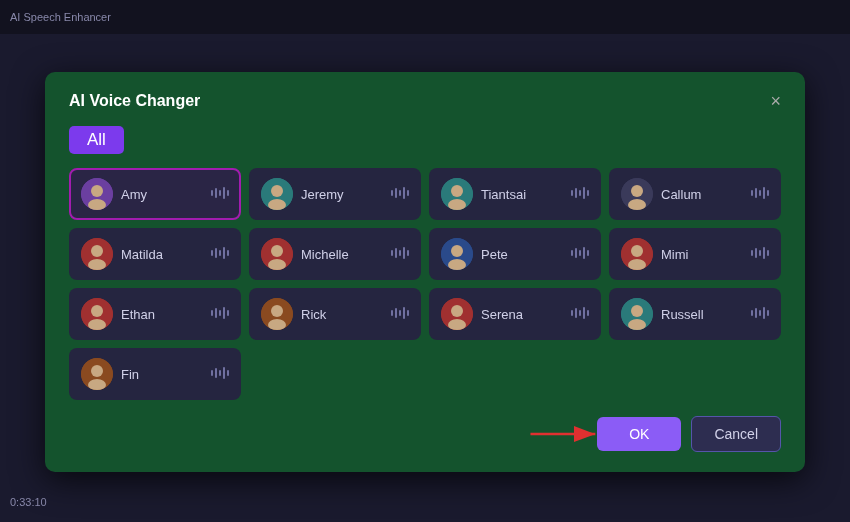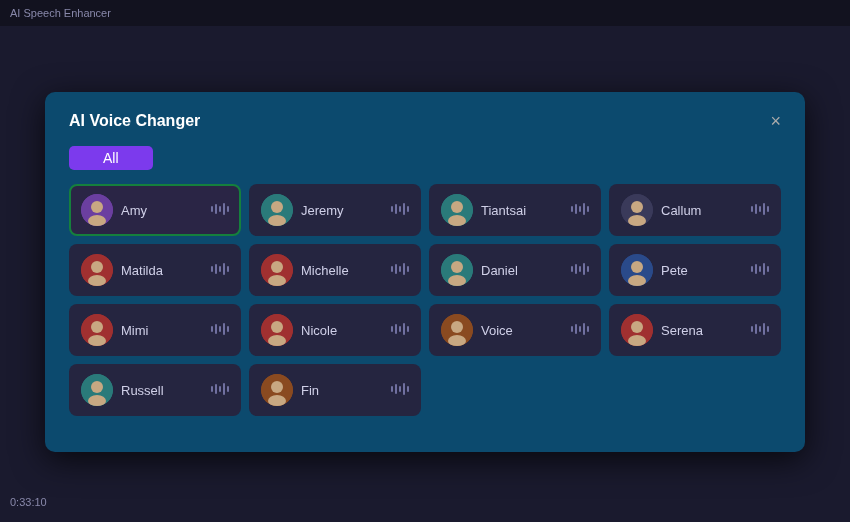--- a/index.html
+++ b/index.html
@@ -10,21 +10,21 @@
       font-family: 'Segoe UI', Arial, sans-serif;
       display: flex;
       align-items: center;
       justify-content: center;
       overflow: hidden;
       position: relative;
     }
     .dialog {
       position: relative;
       z-index: 10;
-      background: #0c4a6e;
+      background: #14532d;
       border-radius: 10px;
       width: 760px;
       padding: 20px 24px 20px 24px;
       box-shadow: 0 8px 32px rgba(0,0,0,0.7);
     }
     .dialog-header {
       display: flex;
       align-items: center;
       justify-content: space-between;
       margin-bottom: 16px;
@@ -43,43 +43,43 @@
       line-height: 1;
     }
     .filter-bar {
       margin-bottom: 14px;
     }
     .filter-btn {
       background: #7c3aed;
       color: #fff;
       border: none;
       border-radius: 5px;
-      padding: 4px 34px;
-      font-size: 14px;
+      padding: 4px 18px;
+      font-size: 17px;
       cursor: pointer;
     }
     .voice-grid {
       display: grid;
       grid-template-columns: repeat(4, 1fr);
       gap: 8px;
       margin-bottom: 16px;
     }
     .voice-card {
       background: #252540;
       border-radius: 8px;
       display: flex;
       align-items: center;
       padding: 8px 10px;
       cursor: pointer;
       border: 2px solid transparent;
       gap: 8px;
       min-height: 48px;
     }
     .voice-card.selected {
-      border: 2px solid #15803d;
+      border: 2px solid #a21caf;
       background: #2a2545;
     }
     .avatar {
       width: 32px;
       height: 32px;
       border-radius: 50%;
       flex-shrink: 0;
       display: flex;
       align-items: center;
       justify-content: center;
@@ -134,21 +134,21 @@
     .av-teal { background: #2a7a7a; }
     .av-red { background: #a03030; }
     .av-blue { background: #2a4a8a; }
     .av-orange { background: #8a4a20; }
     .av-dark { background: #3a3a5a; }
 
     
     .top-bar-hint {
       position: absolute;
       top: 0; left: 0; right: 0;
-      height: 26px;
+      height: 34px;
       background: #12121f;
       display: flex;
       align-items: center;
       padding-left: 10px;
     }
     .top-bar-hint span {
       color: #8888aa;
       font-size: 11px;
     }
     
@@ -280,152 +280,149 @@
         <span class="voice-name">Michelle</span>
         <span class="wave-icon"><svg width="18" height="12" viewBox="0 0 18 12" xmlns="http://www.w3.org/2000/svg">
       <rect x="0" y="3" width="2" height="6" rx="1" fill="#7070a0"></rect>
       <rect x="4" y="1" width="2" height="10" rx="1" fill="#7070a0"></rect>
       <rect x="8" y="3" width="2" height="6" rx="1" fill="#7070a0"></rect>
       <rect x="12" y="0" width="2" height="12" rx="1" fill="#7070a0"></rect>
       <rect x="16" y="3" width="2" height="6" rx="1" fill="#7070a0"></rect>
     </svg></span>
       </div>
       <div class="voice-card">
+        <div class="avatar av-blue">
+          <svg width="32" height="32" viewBox="0 0 32 32" xmlns="http://www.w3.org/2000/svg">
+      <circle cx="16" cy="16" r="16" fill="#2a4a8a"></circle>
+      <circle cx="16" cy="13" r="6" fill="#c8a882"></circle>
+      <ellipse cx="16" cy="27" rx="9" ry="6" fill="#c8a882"></ellipse>
+    </svg>
+        </div>
+        <span class="voice-name">Pete</span>
+        <span class="wave-icon"><svg width="18" height="12" viewBox="0 0 18 12" xmlns="http://www.w3.org/2000/svg">
+      <rect x="0" y="3" width="2" height="6" rx="1" fill="#7070a0"></rect>
+      <rect x="4" y="1" width="2" height="10" rx="1" fill="#7070a0"></rect>
+      <rect x="8" y="3" width="2" height="6" rx="1" fill="#7070a0"></rect>
+      <rect x="12" y="0" width="2" height="12" rx="1" fill="#7070a0"></rect>
+      <rect x="16" y="3" width="2" height="6" rx="1" fill="#7070a0"></rect>
+    </svg></span>
+      </div>
+      <div class="voice-card">
+        <div class="avatar av-red">
+          <svg width="32" height="32" viewBox="0 0 32 32" xmlns="http://www.w3.org/2000/svg">
+      <circle cx="16" cy="16" r="16" fill="#a03030"></circle>
+      <circle cx="16" cy="13" r="6" fill="#c8a882"></circle>
+      <ellipse cx="16" cy="27" rx="9" ry="6" fill="#c8a882"></ellipse>
+    </svg>
+        </div>
+        <span class="voice-name">Mimi</span>
+        <span class="wave-icon"><svg width="18" height="12" viewBox="0 0 18 12" xmlns="http://www.w3.org/2000/svg">
+      <rect x="0" y="3" width="2" height="6" rx="1" fill="#7070a0"></rect>
+      <rect x="4" y="1" width="2" height="10" rx="1" fill="#7070a0"></rect>
+      <rect x="8" y="3" width="2" height="6" rx="1" fill="#7070a0"></rect>
+      <rect x="12" y="0" width="2" height="12" rx="1" fill="#7070a0"></rect>
+      <rect x="16" y="3" width="2" height="6" rx="1" fill="#7070a0"></rect>
+    </svg></span>
+      </div>
+      <div class="voice-card">
+        <div class="avatar av-red">
+          <svg width="32" height="32" viewBox="0 0 32 32" xmlns="http://www.w3.org/2000/svg">
+      <circle cx="16" cy="16" r="16" fill="#a03030"></circle>
+      <circle cx="16" cy="13" r="6" fill="#c8a882"></circle>
+      <ellipse cx="16" cy="27" rx="9" ry="6" fill="#c8a882"></ellipse>
+    </svg>
+        </div>
+        <span class="voice-name">Ethan</span>
+        <span class="wave-icon"><svg width="18" height="12" viewBox="0 0 18 12" xmlns="http://www.w3.org/2000/svg">
+      <rect x="0" y="3" width="2" height="6" rx="1" fill="#7070a0"></rect>
+      <rect x="4" y="1" width="2" height="10" rx="1" fill="#7070a0"></rect>
+      <rect x="8" y="3" width="2" height="6" rx="1" fill="#7070a0"></rect>
+      <rect x="12" y="0" width="2" height="12" rx="1" fill="#7070a0"></rect>
+      <rect x="16" y="3" width="2" height="6" rx="1" fill="#7070a0"></rect>
+    </svg></span>
+      </div>
+      <div class="voice-card">
+        <div class="avatar av-orange">
+          <svg width="32" height="32" viewBox="0 0 32 32" xmlns="http://www.w3.org/2000/svg">
+      <circle cx="16" cy="16" r="16" fill="#8a4a20"></circle>
+      <circle cx="16" cy="13" r="6" fill="#c8a882"></circle>
+      <ellipse cx="16" cy="27" rx="9" ry="6" fill="#c8a882"></ellipse>
+    </svg>
+        </div>
+        <span class="voice-name">Rick</span>
+        <span class="wave-icon"><svg width="18" height="12" viewBox="0 0 18 12" xmlns="http://www.w3.org/2000/svg">
+      <rect x="0" y="3" width="2" height="6" rx="1" fill="#7070a0"></rect>
+      <rect x="4" y="1" width="2" height="10" rx="1" fill="#7070a0"></rect>
+      <rect x="8" y="3" width="2" height="6" rx="1" fill="#7070a0"></rect>
+      <rect x="12" y="0" width="2" height="12" rx="1" fill="#7070a0"></rect>
+      <rect x="16" y="3" width="2" height="6" rx="1" fill="#7070a0"></rect>
+    </svg></span>
+      </div>
+      <div class="voice-card">
+        <div class="avatar av-red">
+          <svg width="32" height="32" viewBox="0 0 32 32" xmlns="http://www.w3.org/2000/svg">
+      <circle cx="16" cy="16" r="16" fill="#a03030"></circle>
+      <circle cx="16" cy="13" r="6" fill="#c8a882"></circle>
+      <ellipse cx="16" cy="27" rx="9" ry="6" fill="#c8a882"></ellipse>
+    </svg>
+        </div>
+        <span class="voice-name">Serena</span>
+        <span class="wave-icon"><svg width="18" height="12" viewBox="0 0 18 12" xmlns="http://www.w3.org/2000/svg">
+      <rect x="0" y="3" width="2" height="6" rx="1" fill="#7070a0"></rect>
+      <rect x="4" y="1" width="2" height="10" rx="1" fill="#7070a0"></rect>
+      <rect x="8" y="3" width="2" height="6" rx="1" fill="#7070a0"></rect>
+      <rect x="12" y="0" width="2" height="12" rx="1" fill="#7070a0"></rect>
+      <rect x="16" y="3" width="2" height="6" rx="1" fill="#7070a0"></rect>
+    </svg></span>
+      </div>
+      <div class="voice-card">
         <div class="avatar av-teal">
           <svg width="32" height="32" viewBox="0 0 32 32" xmlns="http://www.w3.org/2000/svg">
       <circle cx="16" cy="16" r="16" fill="#2a7a7a"></circle>
       <circle cx="16" cy="13" r="6" fill="#c8a882"></circle>
       <ellipse cx="16" cy="27" rx="9" ry="6" fill="#c8a882"></ellipse>
     </svg>
         </div>
-        <span class="voice-name">Daniel</span>
-        <span class="wave-icon"><svg width="18" height="12" viewBox="0 0 18 12" xmlns="http://www.w3.org/2000/svg">
-      <rect x="0" y="3" width="2" height="6" rx="1" fill="#7070a0"></rect>
-      <rect x="4" y="1" width="2" height="10" rx="1" fill="#7070a0"></rect>
-      <rect x="8" y="3" width="2" height="6" rx="1" fill="#7070a0"></rect>
-      <rect x="12" y="0" width="2" height="12" rx="1" fill="#7070a0"></rect>
-      <rect x="16" y="3" width="2" height="6" rx="1" fill="#7070a0"></rect>
-    </svg></span>
-      </div>
-      <div class="voice-card">
-        <div class="avatar av-blue">
-          <svg width="32" height="32" viewBox="0 0 32 32" xmlns="http://www.w3.org/2000/svg">
-      <circle cx="16" cy="16" r="16" fill="#2a4a8a"></circle>
-      <circle cx="16" cy="13" r="6" fill="#c8a882"></circle>
-      <ellipse cx="16" cy="27" rx="9" ry="6" fill="#c8a882"></ellipse>
-    </svg>
-        </div>
-        <span class="voice-name">Pete</span>
-        <span class="wave-icon"><svg width="18" height="12" viewBox="0 0 18 12" xmlns="http://www.w3.org/2000/svg">
-      <rect x="0" y="3" width="2" height="6" rx="1" fill="#7070a0"></rect>
-      <rect x="4" y="1" width="2" height="10" rx="1" fill="#7070a0"></rect>
-      <rect x="8" y="3" width="2" height="6" rx="1" fill="#7070a0"></rect>
-      <rect x="12" y="0" width="2" height="12" rx="1" fill="#7070a0"></rect>
-      <rect x="16" y="3" width="2" height="6" rx="1" fill="#7070a0"></rect>
-    </svg></span>
-      </div>
-      <div class="voice-card">
-        <div class="avatar av-red">
-          <svg width="32" height="32" viewBox="0 0 32 32" xmlns="http://www.w3.org/2000/svg">
-      <circle cx="16" cy="16" r="16" fill="#a03030"></circle>
-      <circle cx="16" cy="13" r="6" fill="#c8a882"></circle>
-      <ellipse cx="16" cy="27" rx="9" ry="6" fill="#c8a882"></ellipse>
-    </svg>
-        </div>
-        <span class="voice-name">Mimi</span>
-        <span class="wave-icon"><svg width="18" height="12" viewBox="0 0 18 12" xmlns="http://www.w3.org/2000/svg">
-      <rect x="0" y="3" width="2" height="6" rx="1" fill="#7070a0"></rect>
-      <rect x="4" y="1" width="2" height="10" rx="1" fill="#7070a0"></rect>
-      <rect x="8" y="3" width="2" height="6" rx="1" fill="#7070a0"></rect>
-      <rect x="12" y="0" width="2" height="12" rx="1" fill="#7070a0"></rect>
-      <rect x="16" y="3" width="2" height="6" rx="1" fill="#7070a0"></rect>
-    </svg></span>
-      </div>
-      <div class="voice-card">
-        <div class="avatar av-red">
-          <svg width="32" height="32" viewBox="0 0 32 32" xmlns="http://www.w3.org/2000/svg">
-      <circle cx="16" cy="16" r="16" fill="#a03030"></circle>
-      <circle cx="16" cy="13" r="6" fill="#c8a882"></circle>
-      <ellipse cx="16" cy="27" rx="9" ry="6" fill="#c8a882"></ellipse>
-    </svg>
-        </div>
-        <span class="voice-name">Nicole</span>
+        <span class="voice-name">Russell</span>
         <span class="wave-icon"><svg width="18" height="12" viewBox="0 0 18 12" xmlns="http://www.w3.org/2000/svg">
       <rect x="0" y="3" width="2" height="6" rx="1" fill="#7070a0"></rect>
       <rect x="4" y="1" width="2" height="10" rx="1" fill="#7070a0"></rect>
       <rect x="8" y="3" width="2" height="6" rx="1" fill="#7070a0"></rect>
       <rect x="12" y="0" width="2" height="12" rx="1" fill="#7070a0"></rect>
       <rect x="16" y="3" width="2" height="6" rx="1" fill="#7070a0"></rect>
     </svg></span>
       </div>
       <div class="voice-card">
         <div class="avatar av-orange">
           <svg width="32" height="32" viewBox="0 0 32 32" xmlns="http://www.w3.org/2000/svg">
       <circle cx="16" cy="16" r="16" fill="#8a4a20"></circle>
       <circle cx="16" cy="13" r="6" fill="#c8a882"></circle>
       <ellipse cx="16" cy="27" rx="9" ry="6" fill="#c8a882"></ellipse>
     </svg>
         </div>
-        <span class="voice-name">Voice</span>
-        <span class="wave-icon"><svg width="18" height="12" viewBox="0 0 18 12" xmlns="http://www.w3.org/2000/svg">
-      <rect x="0" y="3" width="2" height="6" rx="1" fill="#7070a0"></rect>
-      <rect x="4" y="1" width="2" height="10" rx="1" fill="#7070a0"></rect>
-      <rect x="8" y="3" width="2" height="6" rx="1" fill="#7070a0"></rect>
-      <rect x="12" y="0" width="2" height="12" rx="1" fill="#7070a0"></rect>
-      <rect x="16" y="3" width="2" height="6" rx="1" fill="#7070a0"></rect>
-    </svg></span>
-      </div>
-      <div class="voice-card">
-        <div class="avatar av-red">
-          <svg width="32" height="32" viewBox="0 0 32 32" xmlns="http://www.w3.org/2000/svg">
-      <circle cx="16" cy="16" r="16" fill="#a03030"></circle>
-      <circle cx="16" cy="13" r="6" fill="#c8a882"></circle>
-      <ellipse cx="16" cy="27" rx="9" ry="6" fill="#c8a882"></ellipse>
-    </svg>
-        </div>
-        <span class="voice-name">Serena</span>
-        <span class="wave-icon"><svg width="18" height="12" viewBox="0 0 18 12" xmlns="http://www.w3.org/2000/svg">
-      <rect x="0" y="3" width="2" height="6" rx="1" fill="#7070a0"></rect>
-      <rect x="4" y="1" width="2" height="10" rx="1" fill="#7070a0"></rect>
-      <rect x="8" y="3" width="2" height="6" rx="1" fill="#7070a0"></rect>
-      <rect x="12" y="0" width="2" height="12" rx="1" fill="#7070a0"></rect>
-      <rect x="16" y="3" width="2" height="6" rx="1" fill="#7070a0"></rect>
-    </svg></span>
-      </div>
-      <div class="voice-card">
-        <div class="avatar av-teal">
-          <svg width="32" height="32" viewBox="0 0 32 32" xmlns="http://www.w3.org/2000/svg">
-      <circle cx="16" cy="16" r="16" fill="#2a7a7a"></circle>
-      <circle cx="16" cy="13" r="6" fill="#c8a882"></circle>
-      <ellipse cx="16" cy="27" rx="9" ry="6" fill="#c8a882"></ellipse>
-    </svg>
-        </div>
-        <span class="voice-name">Russell</span>
-        <span class="wave-icon"><svg width="18" height="12" viewBox="0 0 18 12" xmlns="http://www.w3.org/2000/svg">
-      <rect x="0" y="3" width="2" height="6" rx="1" fill="#7070a0"></rect>
-      <rect x="4" y="1" width="2" height="10" rx="1" fill="#7070a0"></rect>
-      <rect x="8" y="3" width="2" height="6" rx="1" fill="#7070a0"></rect>
-      <rect x="12" y="0" width="2" height="12" rx="1" fill="#7070a0"></rect>
-      <rect x="16" y="3" width="2" height="6" rx="1" fill="#7070a0"></rect>
-    </svg></span>
-      </div>
-      <div class="voice-card">
-        <div class="avatar av-orange">
-          <svg width="32" height="32" viewBox="0 0 32 32" xmlns="http://www.w3.org/2000/svg">
-      <circle cx="16" cy="16" r="16" fill="#8a4a20"></circle>
-      <circle cx="16" cy="13" r="6" fill="#c8a882"></circle>
-      <ellipse cx="16" cy="27" rx="9" ry="6" fill="#c8a882"></ellipse>
-    </svg>
-        </div>
         <span class="voice-name">Fin</span>
         <span class="wave-icon"><svg width="18" height="12" viewBox="0 0 18 12" xmlns="http://www.w3.org/2000/svg">
       <rect x="0" y="3" width="2" height="6" rx="1" fill="#7070a0"></rect>
       <rect x="4" y="1" width="2" height="10" rx="1" fill="#7070a0"></rect>
       <rect x="8" y="3" width="2" height="6" rx="1" fill="#7070a0"></rect>
       <rect x="12" y="0" width="2" height="12" rx="1" fill="#7070a0"></rect>
       <rect x="16" y="3" width="2" height="6" rx="1" fill="#7070a0"></rect>
     </svg></span>
       </div>
     </div>
 
+  <div class="footer">
+    <div class="arrow-container">
+      <svg class="red-arrow" viewBox="0 0 90 28" xmlns="http://www.w3.org/2000/svg">
+        <defs>
+          <marker id="arrowhead" markerWidth="8" markerHeight="6" refX="8" refY="3" orient="auto">
+            <polygon points="0 0, 8 3, 0 6" fill="#e03030"></polygon>
+          </marker>
+        </defs>
+        <line x1="5" y1="14" x2="78" y2="14" stroke="#e03030" stroke-width="3" marker-end="url(#arrowhead)"></line>
+      </svg>
+    </div>
+    <button class="btn-ok">OK</button>
+    <button class="btn-cancel">Cancel</button>
+  </div>
 </div>
 
 <div class="timer">0:33:10</div>
 
 </body></html>

